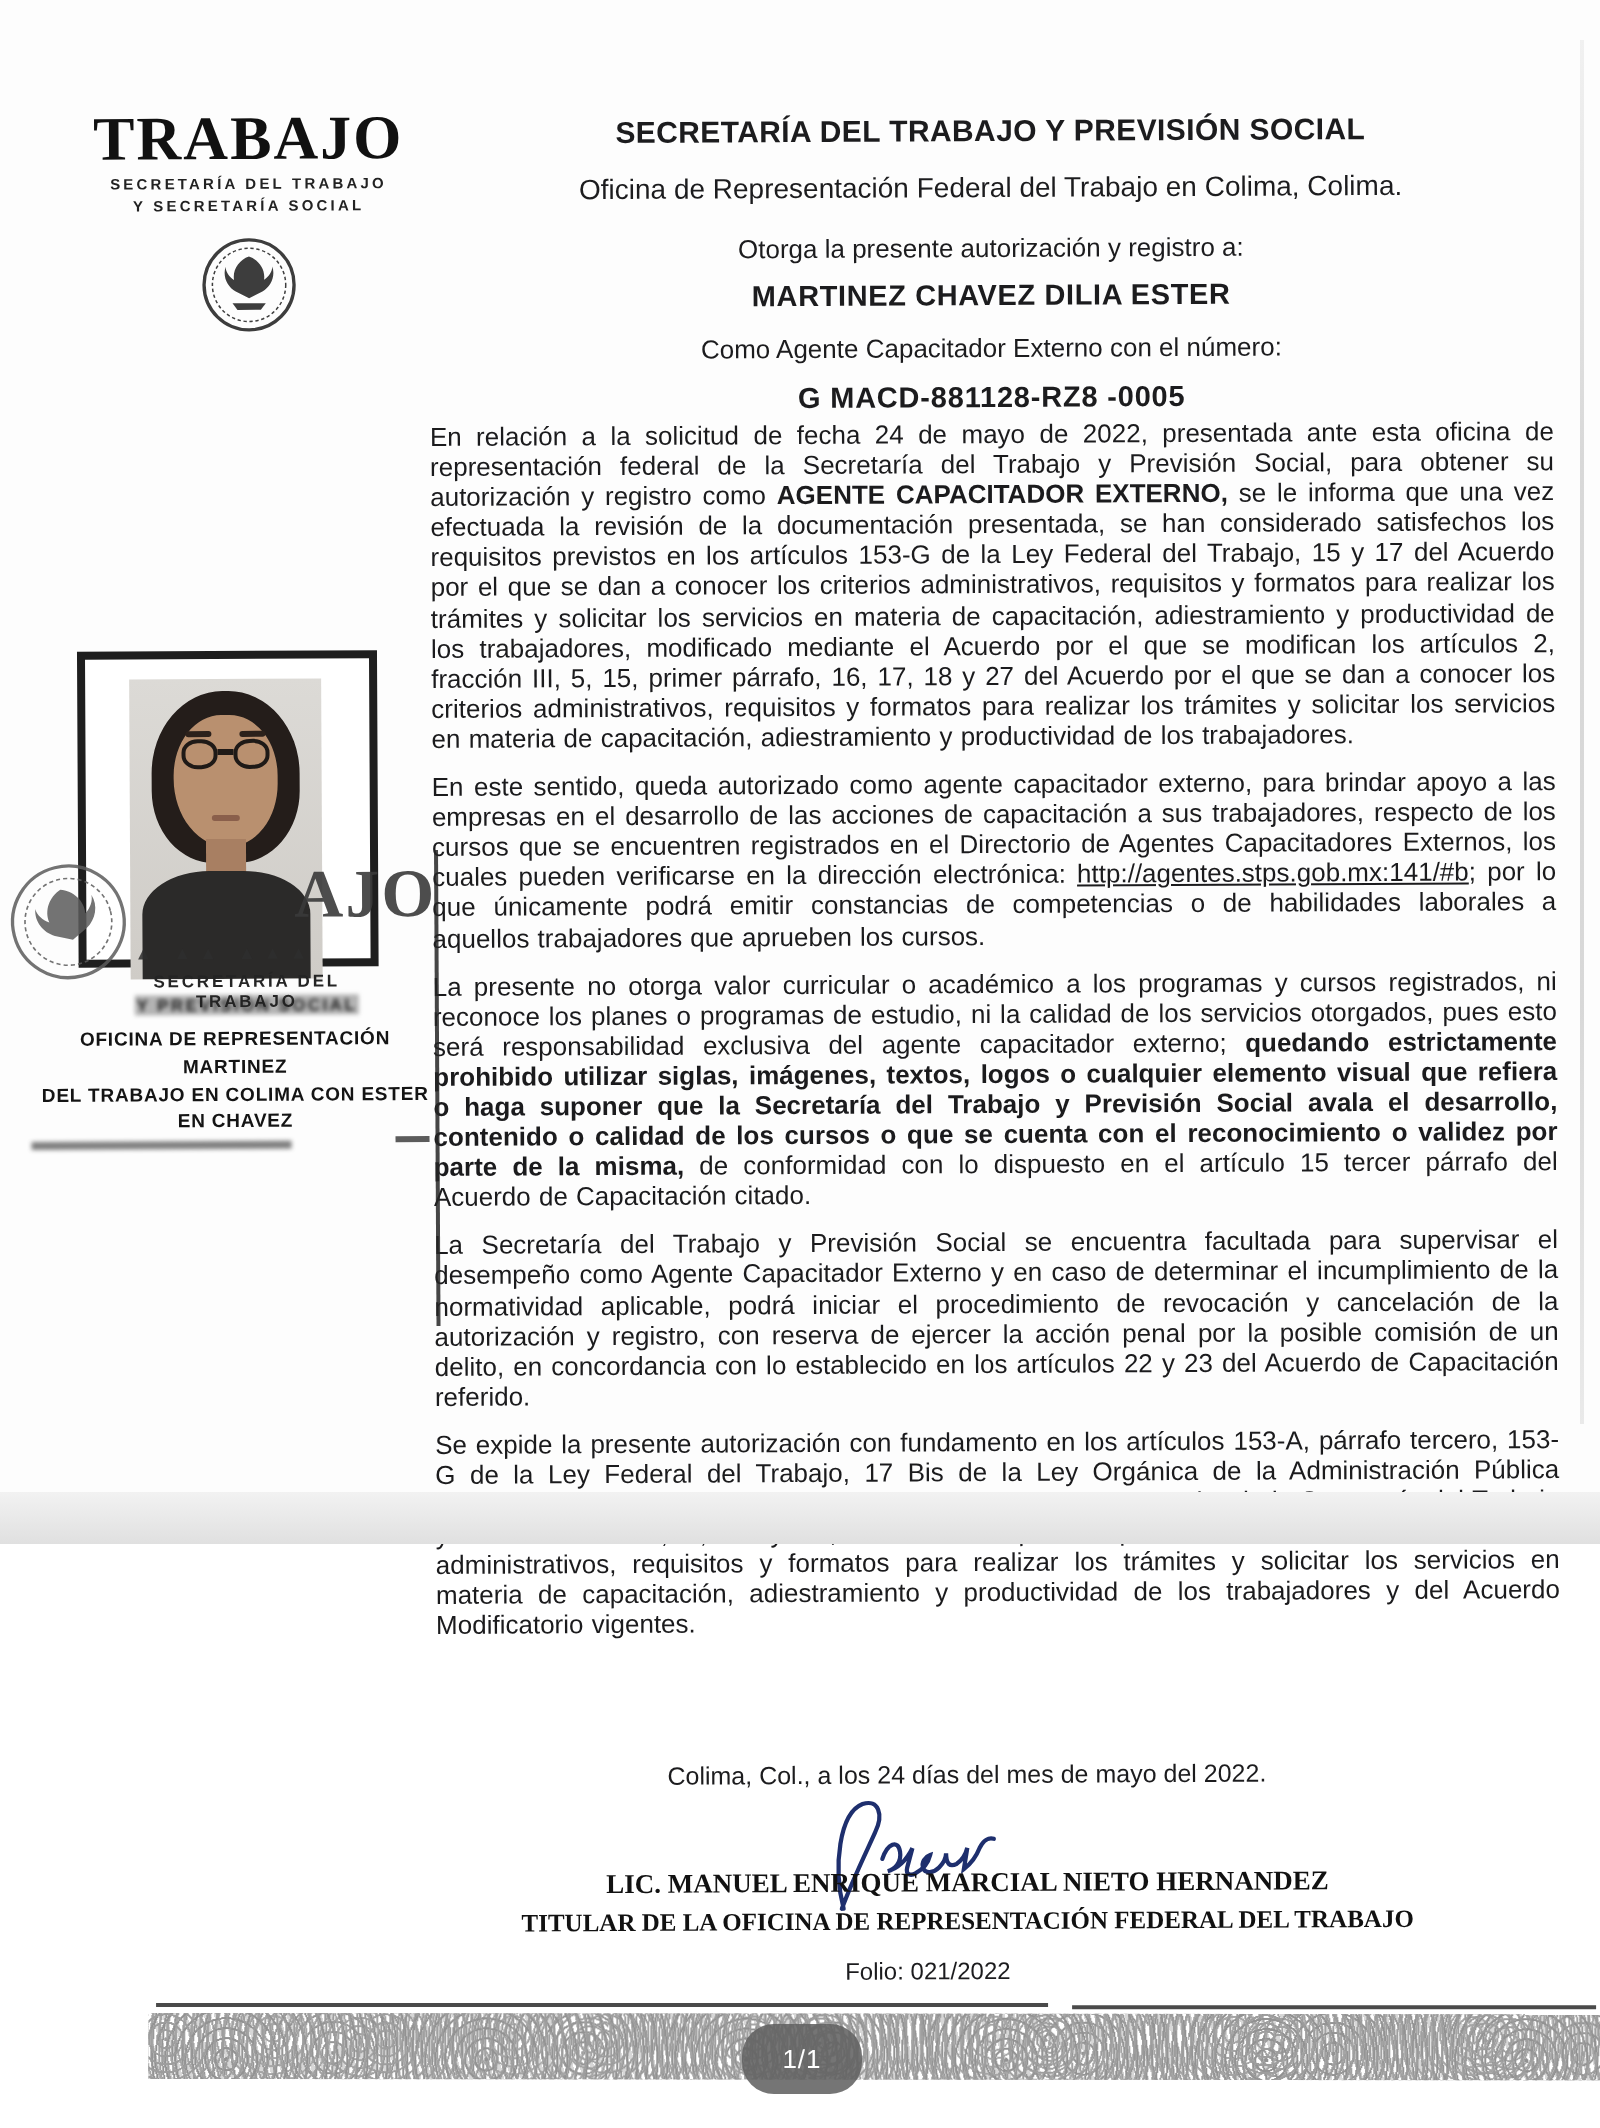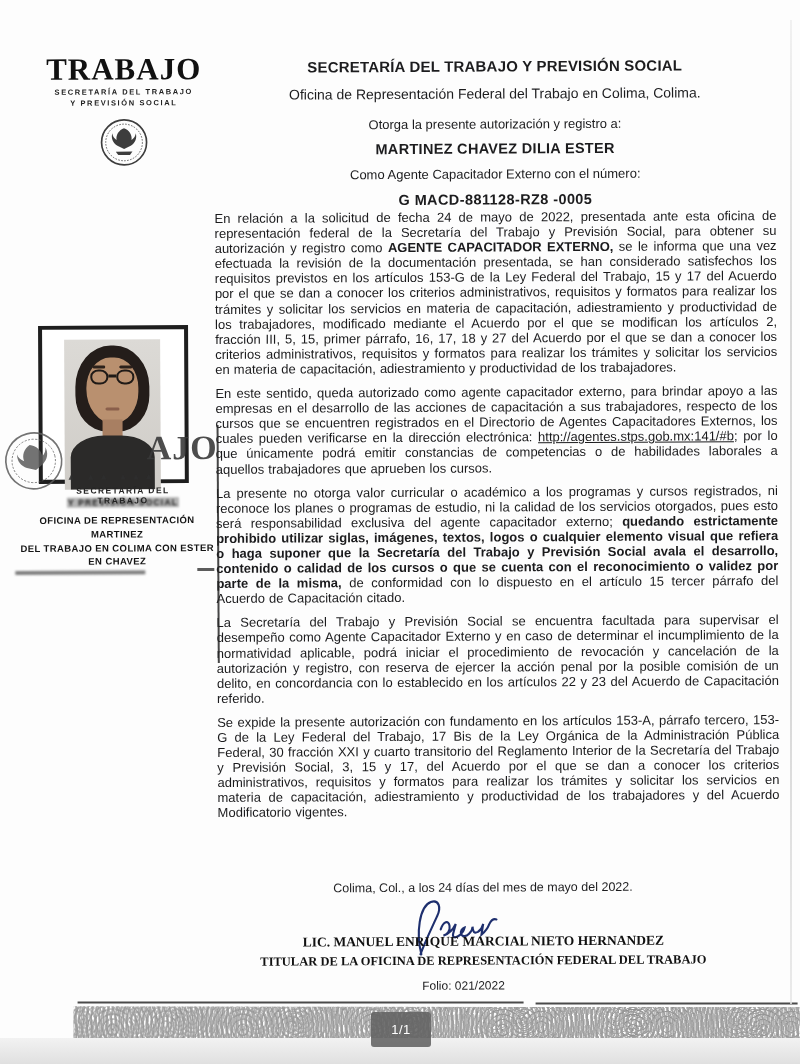--- a/index.html
+++ b/index.html
@@ -1,18 +1,18 @@
 <!DOCTYPE html>
 <html><head>
 <meta charset="utf-8">
 <style>
   * { margin:0; padding:0; box-sizing:border-box; }
   html,body { width:800px; height:1064px; overflow:hidden; background:#fff;
     font-family:"Liberation Sans", sans-serif; }
-  .viewer { position:relative; width:800px; height:1064px; background:#fdfdfd; }
+  .viewer { position:relative; width:800px; height:772px; background:#fdfdfd; }
   .page-edge-shadow { position:absolute; right:8px; top:20px; bottom:60px; width:2px;
     background:linear-gradient(#eee,#cfcfcf 30%,#cfcfcf 70%,#e5e5e5); opacity:.8; }
   .below-page { position:absolute; left:0; right:0; bottom:0; height:26px;
     background:linear-gradient(#f2f2f2,#e0e0e0); }
   .doc { position:absolute; inset:0; transform:rotate(-0.3deg); transform-origin:50% 30%; color:#1c1c1e; }
 
   
   .logo { position:absolute; left:40px; top:52px; width:170px; text-align:center; }
   .logo-title { font-family:"Liberation Serif", serif; font-weight:bold; font-size:31px;
     letter-spacing:1px; color:#111; line-height:1; }
@@ -91,35 +91,35 @@
       repeating-radial-gradient(circle at 30% 70%, #7f7f7f 0 1px, transparent 1px 5px),
       repeating-radial-gradient(circle at 52% 30%, #969696 0 1px, transparent 1px 4px),
       repeating-radial-gradient(circle at 74% 60%, #828282 0 1px, transparent 1px 5px),
       repeating-radial-gradient(circle at 92% 45%, #909090 0 1px, transparent 1px 4px),
       repeating-linear-gradient(75deg, rgba(120,120,120,.35) 0 2px, transparent 2px 5px);
     background-size:110px 33px,130px 33px,120px 33px,125px 33px,115px 33px,100% 100%;
     opacity:.85;
   }
 
   
-  .page-badge { position:absolute; left:371px; top:1012px; width:60px; height:35px; border-radius:3px;
+  .page-badge { position:absolute; left:371px; top:1012px; width:60px; height:35px; border-radius:16px;
     background:rgba(98,98,98,.88); color:#fff; font-size:13px; display:flex; align-items:center;
     justify-content:center; letter-spacing:.5px; }
 </style>
 </head>
 <body>
 
 <div class="viewer">
   <div class="doc">
 
     <div class="logo">
       <div class="logo-title">TRABAJO</div>
       <div class="logo-sub">
         <div>SECRETARÍA  DEL  TRABAJO</div>
-        <div>Y PREVISIÓN SOCIAL</div>
+        <div>Y SECRETARÍA SOCIAL</div>
       </div>
       <svg class="logo-seal" viewBox="0 0 60 60">
         <circle cx="30" cy="30" r="27" fill="none" stroke="currentColor" stroke-width="2"></circle>
         <circle cx="30" cy="30" r="22" fill="none" stroke="currentColor" stroke-width="0.9" stroke-dasharray="2 1.6"></circle>
         <path d="M30 13c-6 2-10 8-9 14-3-2-5-5-5-8-2 6 1 12 6 15l8 4 8-4c5-3 8-9 6-15 0 3-2 6-5 8 1-6-3-12-9-14z" fill="currentColor"></path>
         <path d="M20 41h20l-3 4H23z" fill="currentColor"></path>
       </svg>
     </div>
 
     <div class="headcol">

